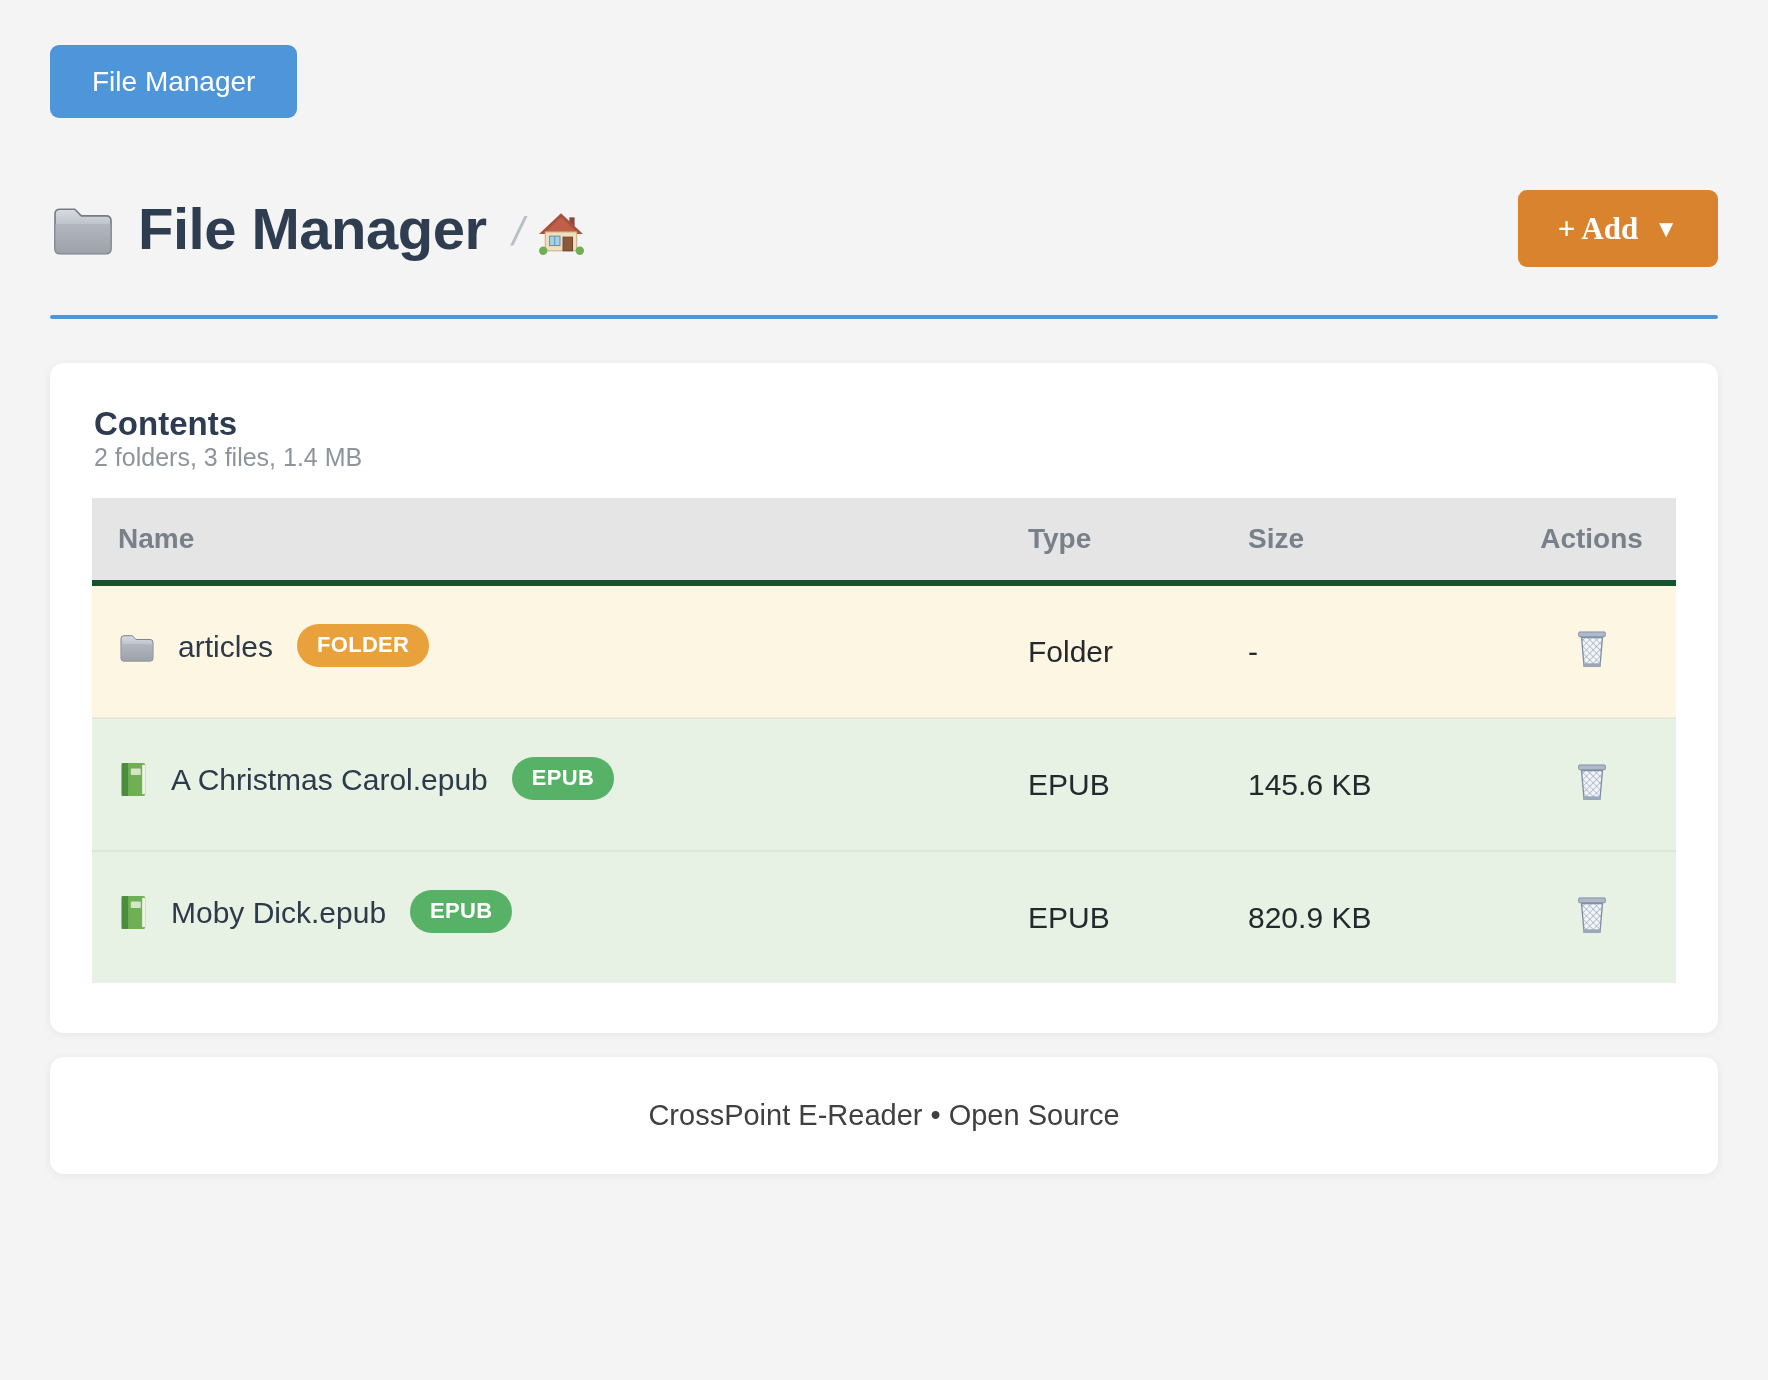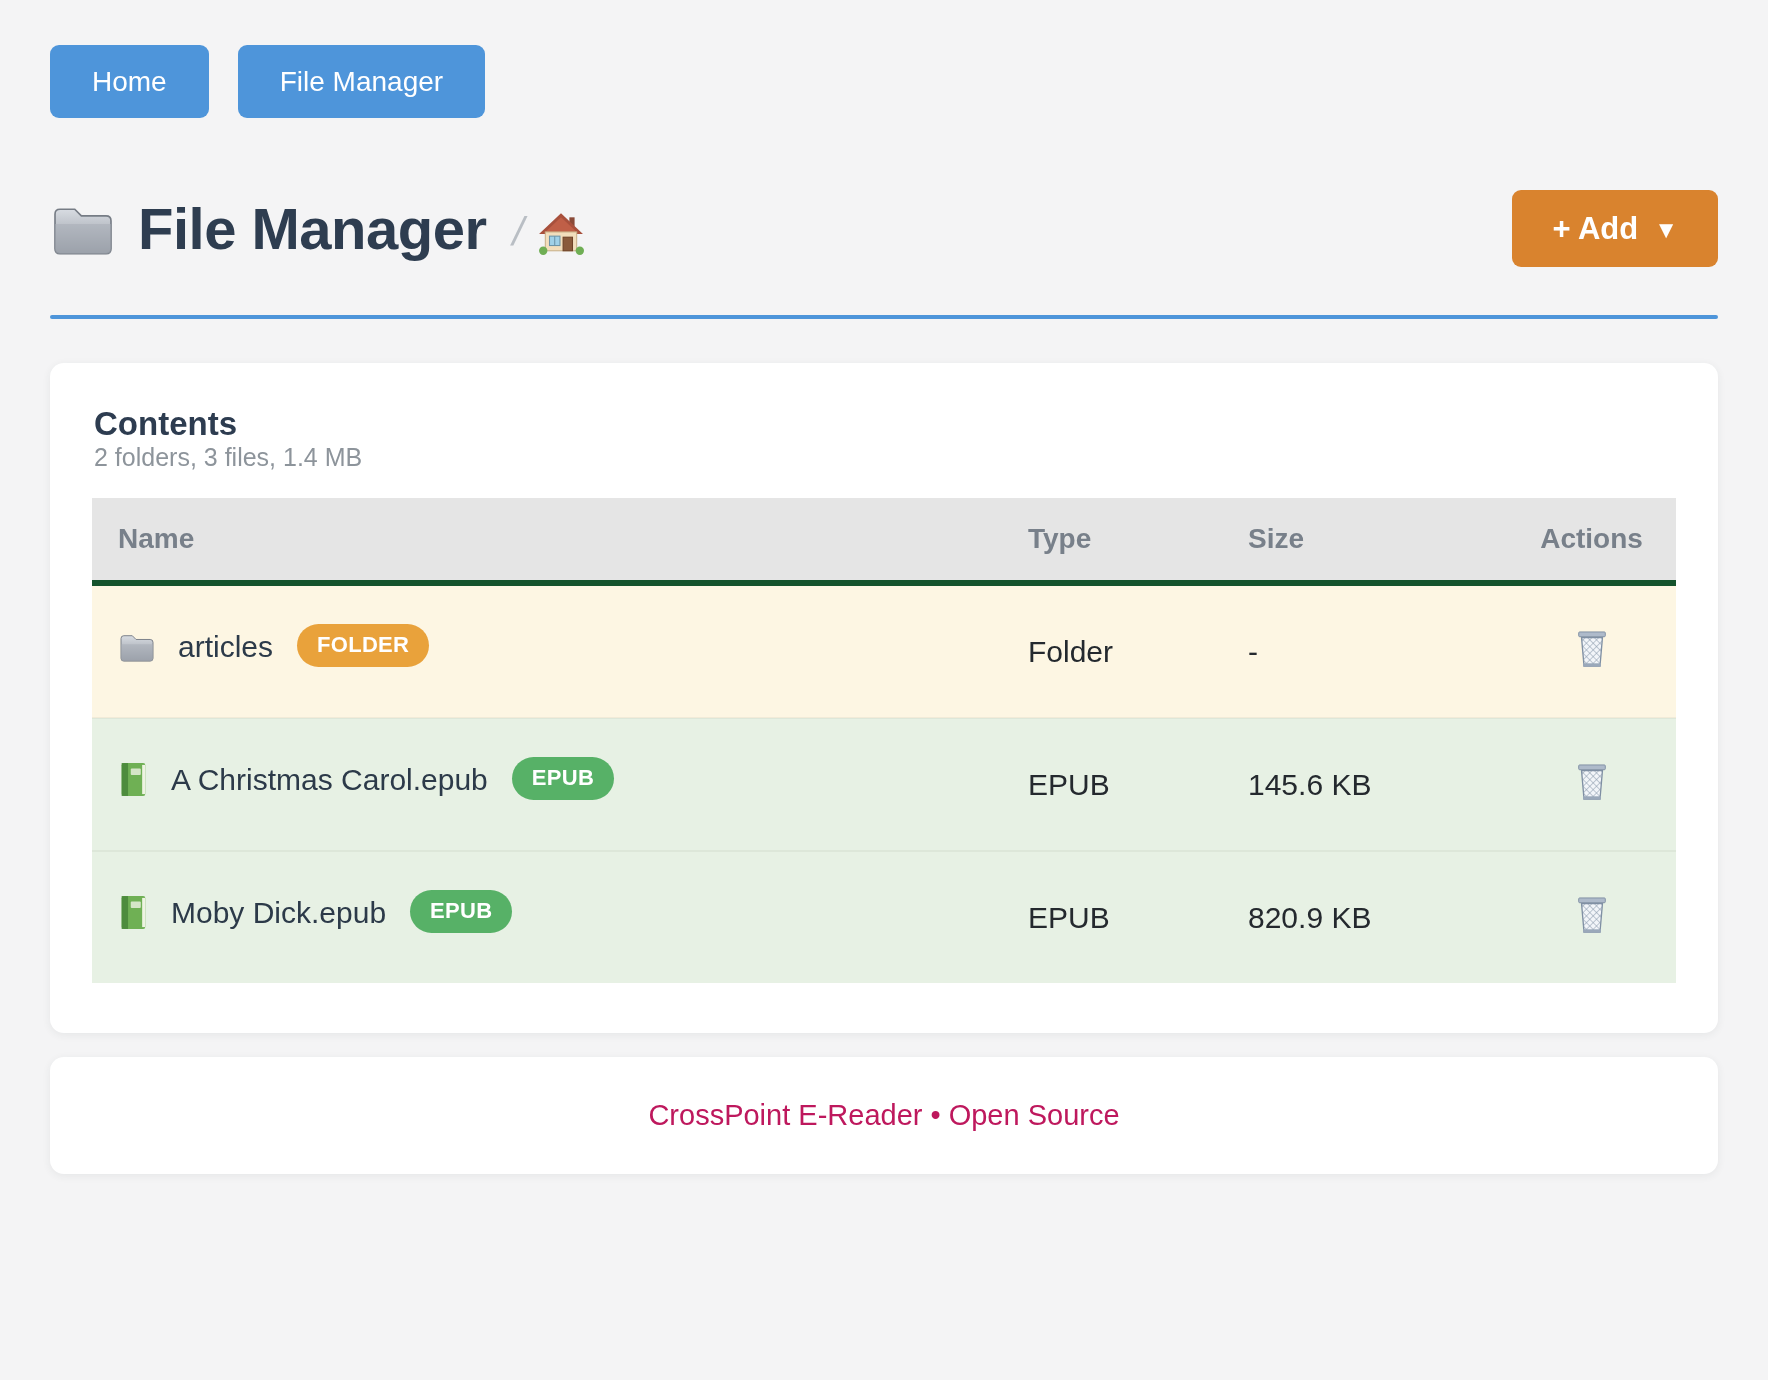--- a/index.html
+++ b/index.html
@@ -46,21 +46,21 @@
   .crumb-home-svg { width: 46px; height: 46px; margin-top: 8px; }
   .add-btn {
     background: #d9832e;
     color: #fff;
     border: none;
     border-radius: 9px;
     height: 77px;
     padding: 0 40px;
     font-size: 31px;
     font-weight: 700;
-    font-family: Liberation Sans, sans-serif;
+    font-family: Liberation Serif, serif;
     display: inline-flex;
     align-items: center;
     gap: 16px;
     cursor: pointer;
   }
   .add-caret { font-size: 24px; position: relative; top: 1px; }
 
   .blue-divider {
     margin-top: 48px;
     height: 4px;
@@ -138,21 +138,21 @@
   .trash-btn svg { width: 38px; height: 42px; }
 
   
   .footer-card {
     margin-top: 24px;
     height: 117px;
     display: flex;
     align-items: center;
     justify-content: center;
   }
-  .footer-text { font-size: 29px; color: #be185d; }
+  .footer-text { font-size: 29px; color: #404040; }
 
   .sym-defs { position: absolute; width: 0; height: 0; overflow: hidden; }
 </style>
 </head>
 <body>
 
 <svg class="sym-defs" aria-hidden="true">
   <defs>
     <linearGradient id="gradFolder" x1="0" y1="0" x2="0" y2="1">
       <stop offset="0" stop-color="#d8dce2"></stop>
@@ -188,21 +188,20 @@
     <rect x="11" y="25" width="10" height="9" fill="#9fd1e8" stroke="#6b93a8" stroke-width="1"></rect>
     <line x1="16" y1="25" x2="16" y2="34" stroke="#6b93a8" stroke-width="1"></line>
     <circle cx="5" cy="39" r="4" fill="#6fae54"></circle>
     <circle cx="40" cy="39" r="4" fill="#6fae54"></circle>
   </symbol>
 </svg>
 
 <div class="page">
 
   <div class="nav-row">
-    <button class="nav-btn">Home</button>
     <button class="nav-btn">File Manager</button>
   </div>
 
   <div class="header-row">
     <div class="title-group">
       <svg class="title-folder-svg">
           <use href="#sym-folder"></use>
         </svg>
       <h1 class="page-title">File Manager</h1>
       <span class="crumb-sep">/</span>

